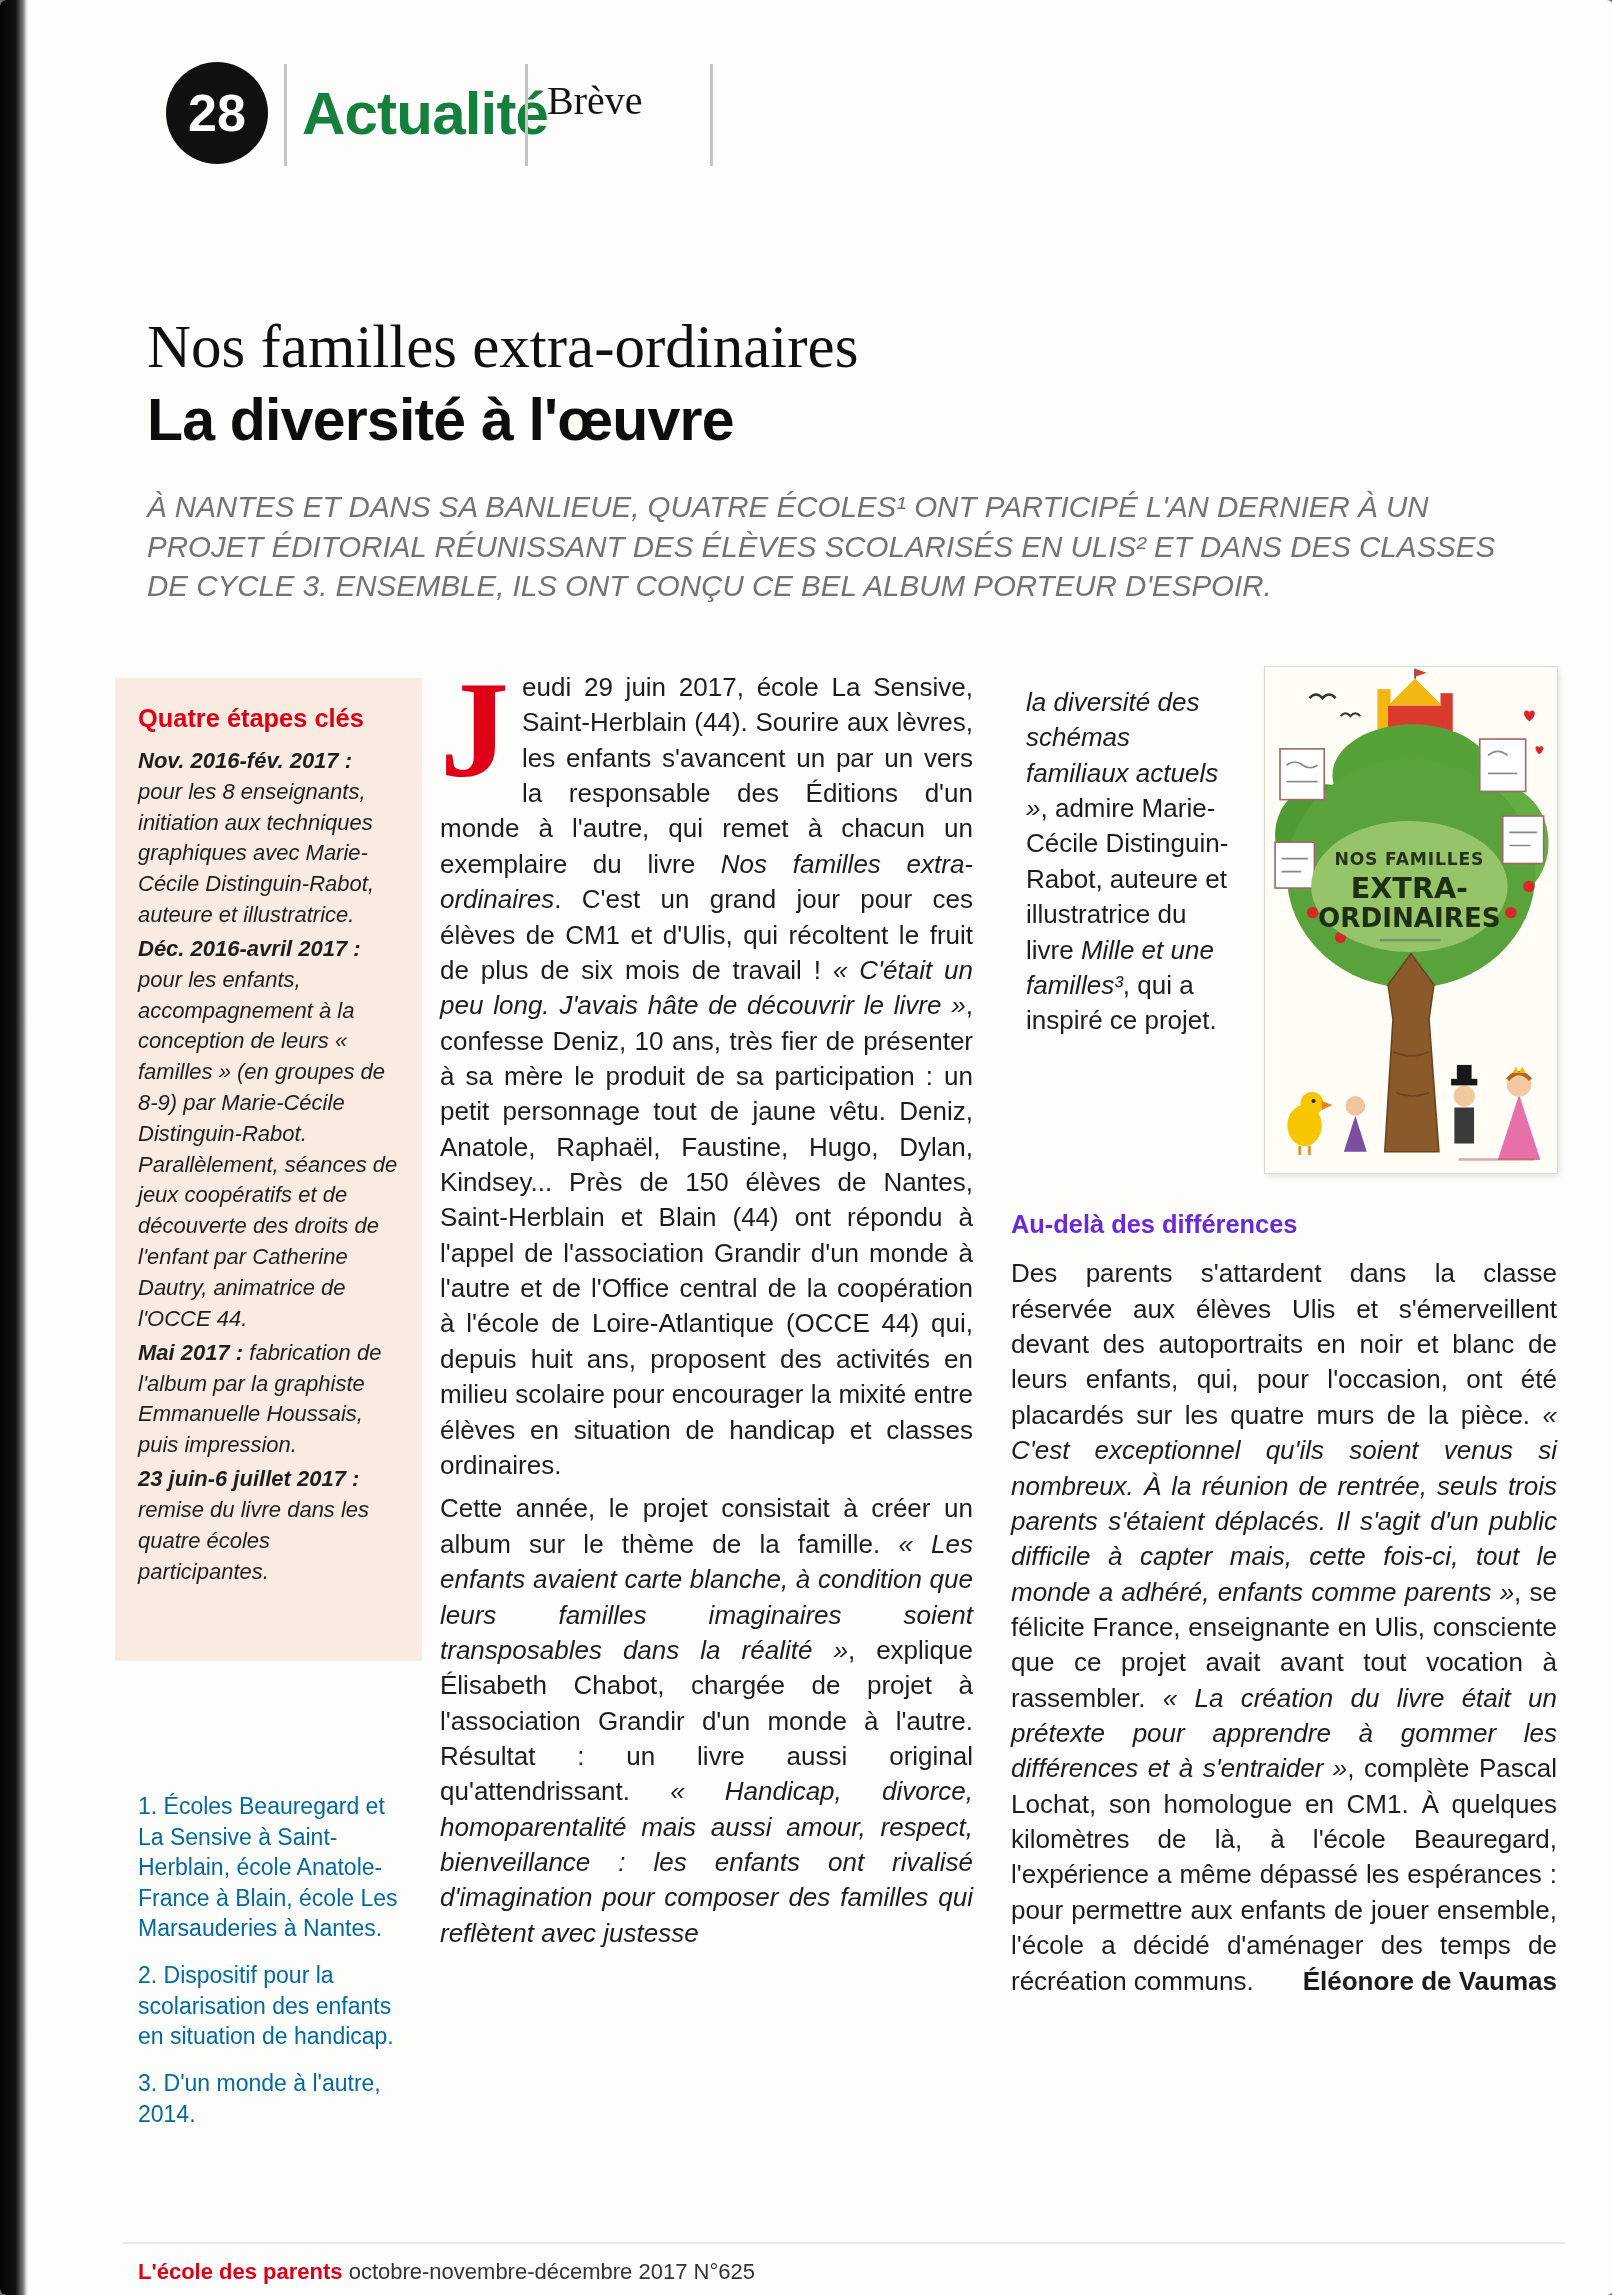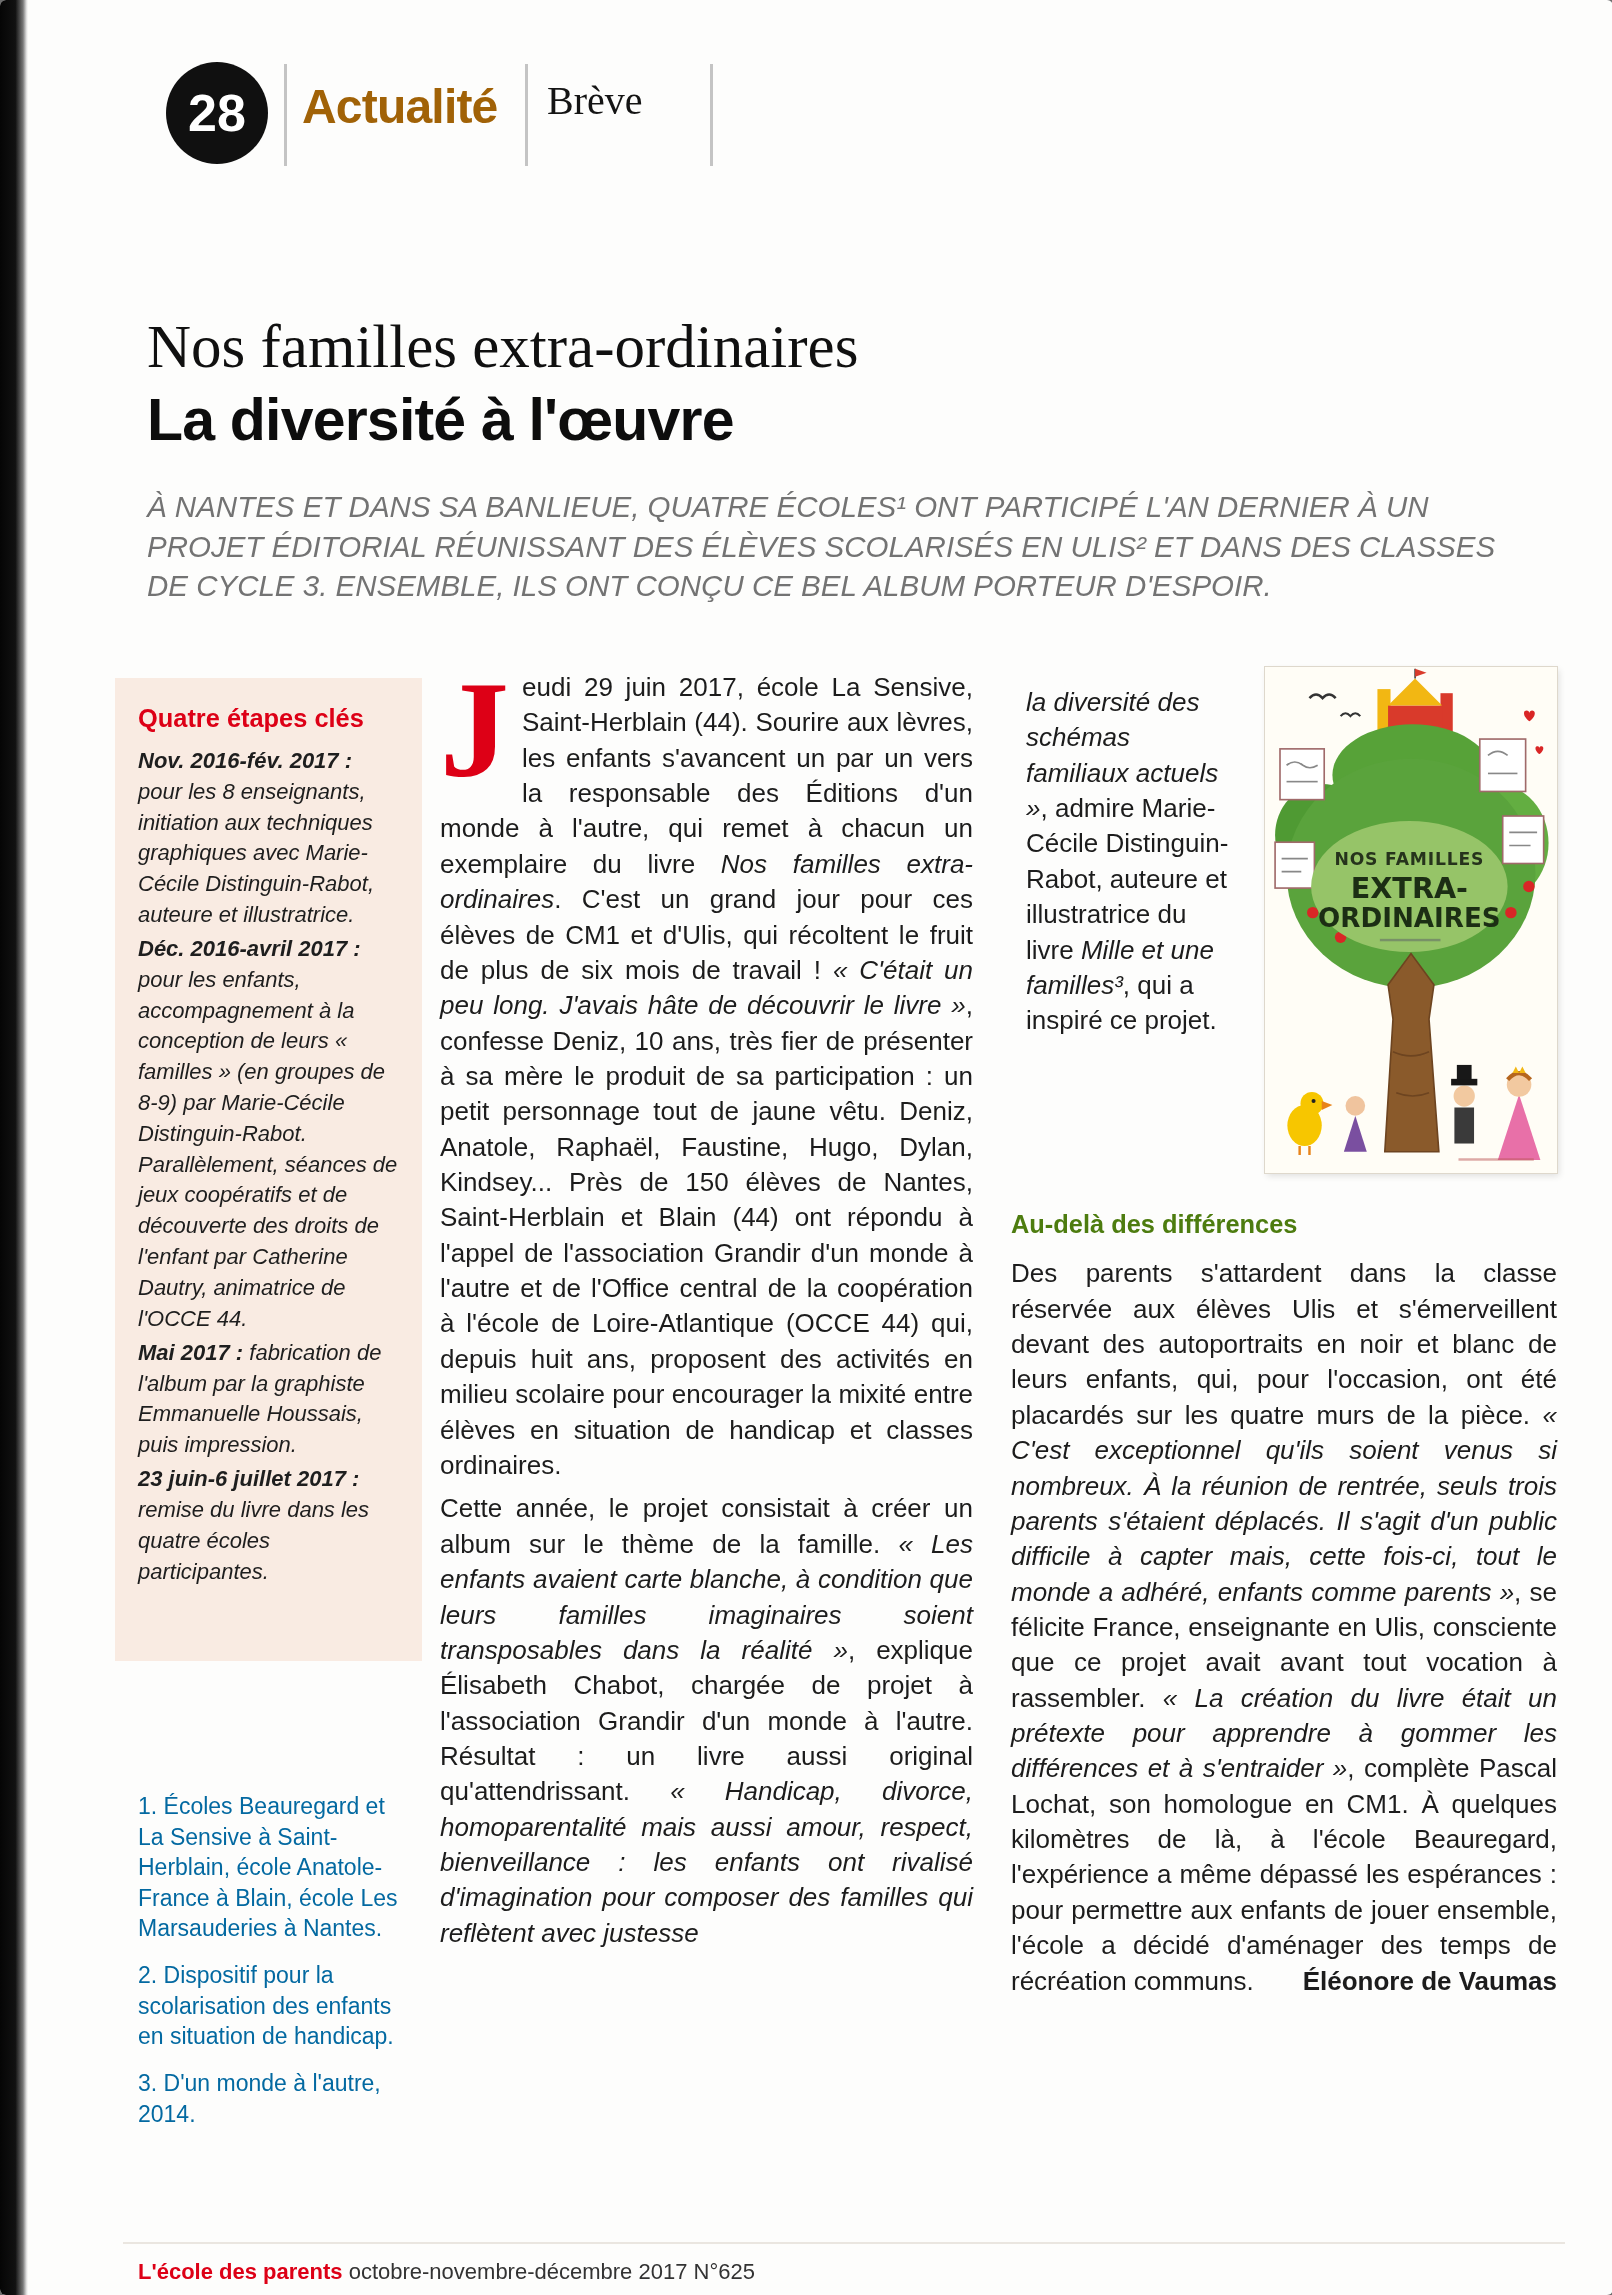--- a/index.html
+++ b/index.html
@@ -12,21 +12,21 @@
   
   .scan-left{position:absolute;left:0;top:0;width:28px;height:100%;
     background:linear-gradient(90deg,#050505 0%,#111 55%,#777 82%,#ddd 94%,#fdfdfc 100%);}
 
   
   .pagenum{position:absolute;left:166px;top:62px;width:102px;height:102px;border-radius:50%;
     background:#101010;color:#fff;font-size:52px;font-weight:bold;
     display:flex;align-items:center;justify-content:center;}
   .hdr-rule{position:absolute;top:64px;width:2.5px;height:102px;background:#c4c4c4;}
   .rule-1{left:284px}.rule-2{left:525px}.rule-3{left:710px}
-  .kicker{position:absolute;left:302px;top:79px;font-size:48px;font-weight:bold;color:#a16207;letter-spacing:-0.8px;}
+  .kicker{position:absolute;left:302px;top:79px;font-size:60px;font-weight:bold;color:#15803d;letter-spacing:-0.8px;}
   .section{position:absolute;left:547px;top:77px;font-size:40px;font-family:"Liberation Serif",serif;color:#141414;}
 
   
   .headline{position:absolute;left:147px;top:313px;width:1393px;}
   .headline h1{margin:0;font-family:"Liberation Serif",serif;font-weight:normal;
     font-size:61px;line-height:1.1;color:#101010;}
   .headline h2{margin:8.2px 0 0;font-size:59px;line-height:1.1;color:#0d0d0d;letter-spacing:-0.8px;}
   .standfirst{margin:34px 0 0;font-size:29.5px;line-height:1.34;color:#737373;max-width:1387px;font-style:italic;}
 
   
@@ -47,21 +47,21 @@
     font-size:138px;line-height:0.76;margin:8.2px 13px 0 0;}
   .it{font-style:italic;}
 
   
   .col-right{position:absolute;left:1011px;top:670px;width:546px;font-size:26px;line-height:1.36;color:#1c1c1c;}
   .intro{width:211px;margin:15px;text-align:left;}
   .cover{position:absolute;top:-3.3px;right:0;width:292px;height:506px;background:#fffdf6;
     outline:0.8px solid #ded8cc;box-shadow:1.6px 2.5px 6.6px rgba(0,0,0,.12);}
   .cover svg{display:block;width:292px;height:506px;}
   .right-rest{position:absolute;top:537px;left:0;width:546px;text-align:justify;hyphens:auto;}
-  .subhead{font-weight:bold;font-size:25.4px;margin:0 0 14.8px;color:#4d7c0f;}
+  .subhead{font-weight:bold;font-size:25.4px;margin:0 0 14.8px;color:#6d28d9;}
   .right-rest p{margin:0;}
   .byline{float:right;font-weight:bold;font-style:normal;}
 
   
   .footer-rule{position:absolute;left:123px;top:2242px;width:1442px;height:1.6px;background:#eae6e0;}
   .footer{position:absolute;left:138px;top:2259px;font-size:22px;color:#333;}
   .footer b{color:#dd0016;}
 </style>
 </head>
 <body>

